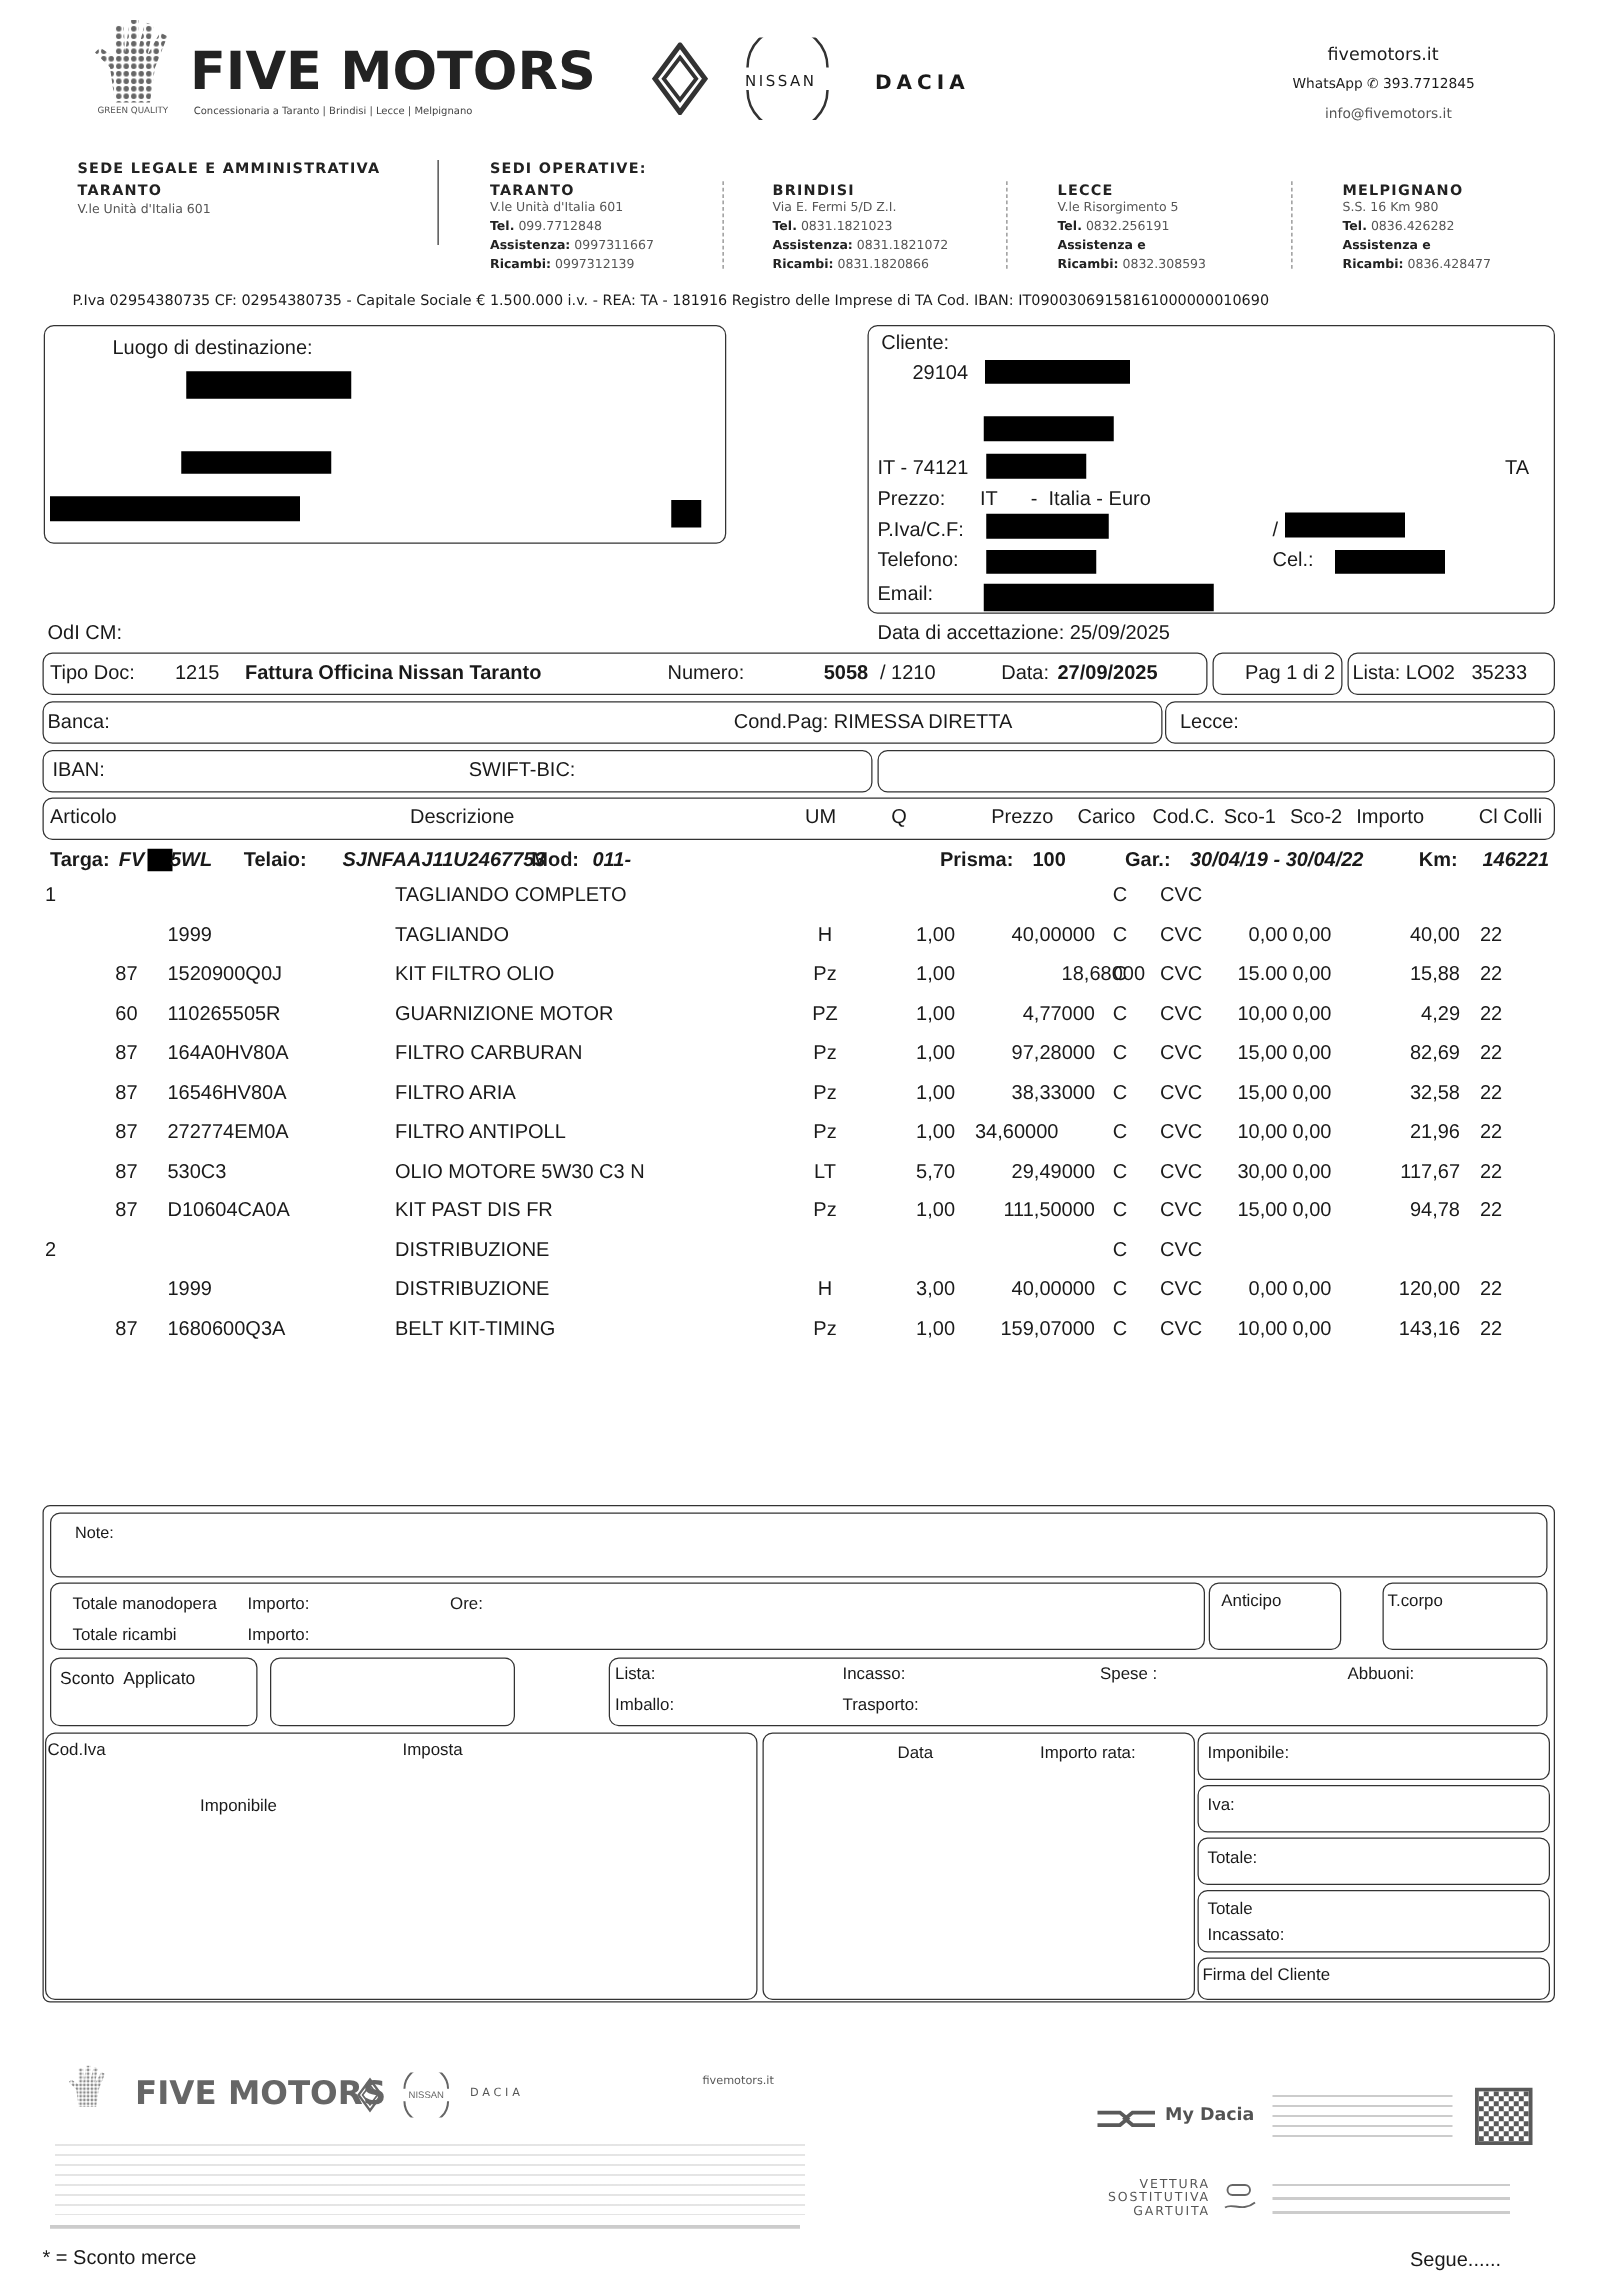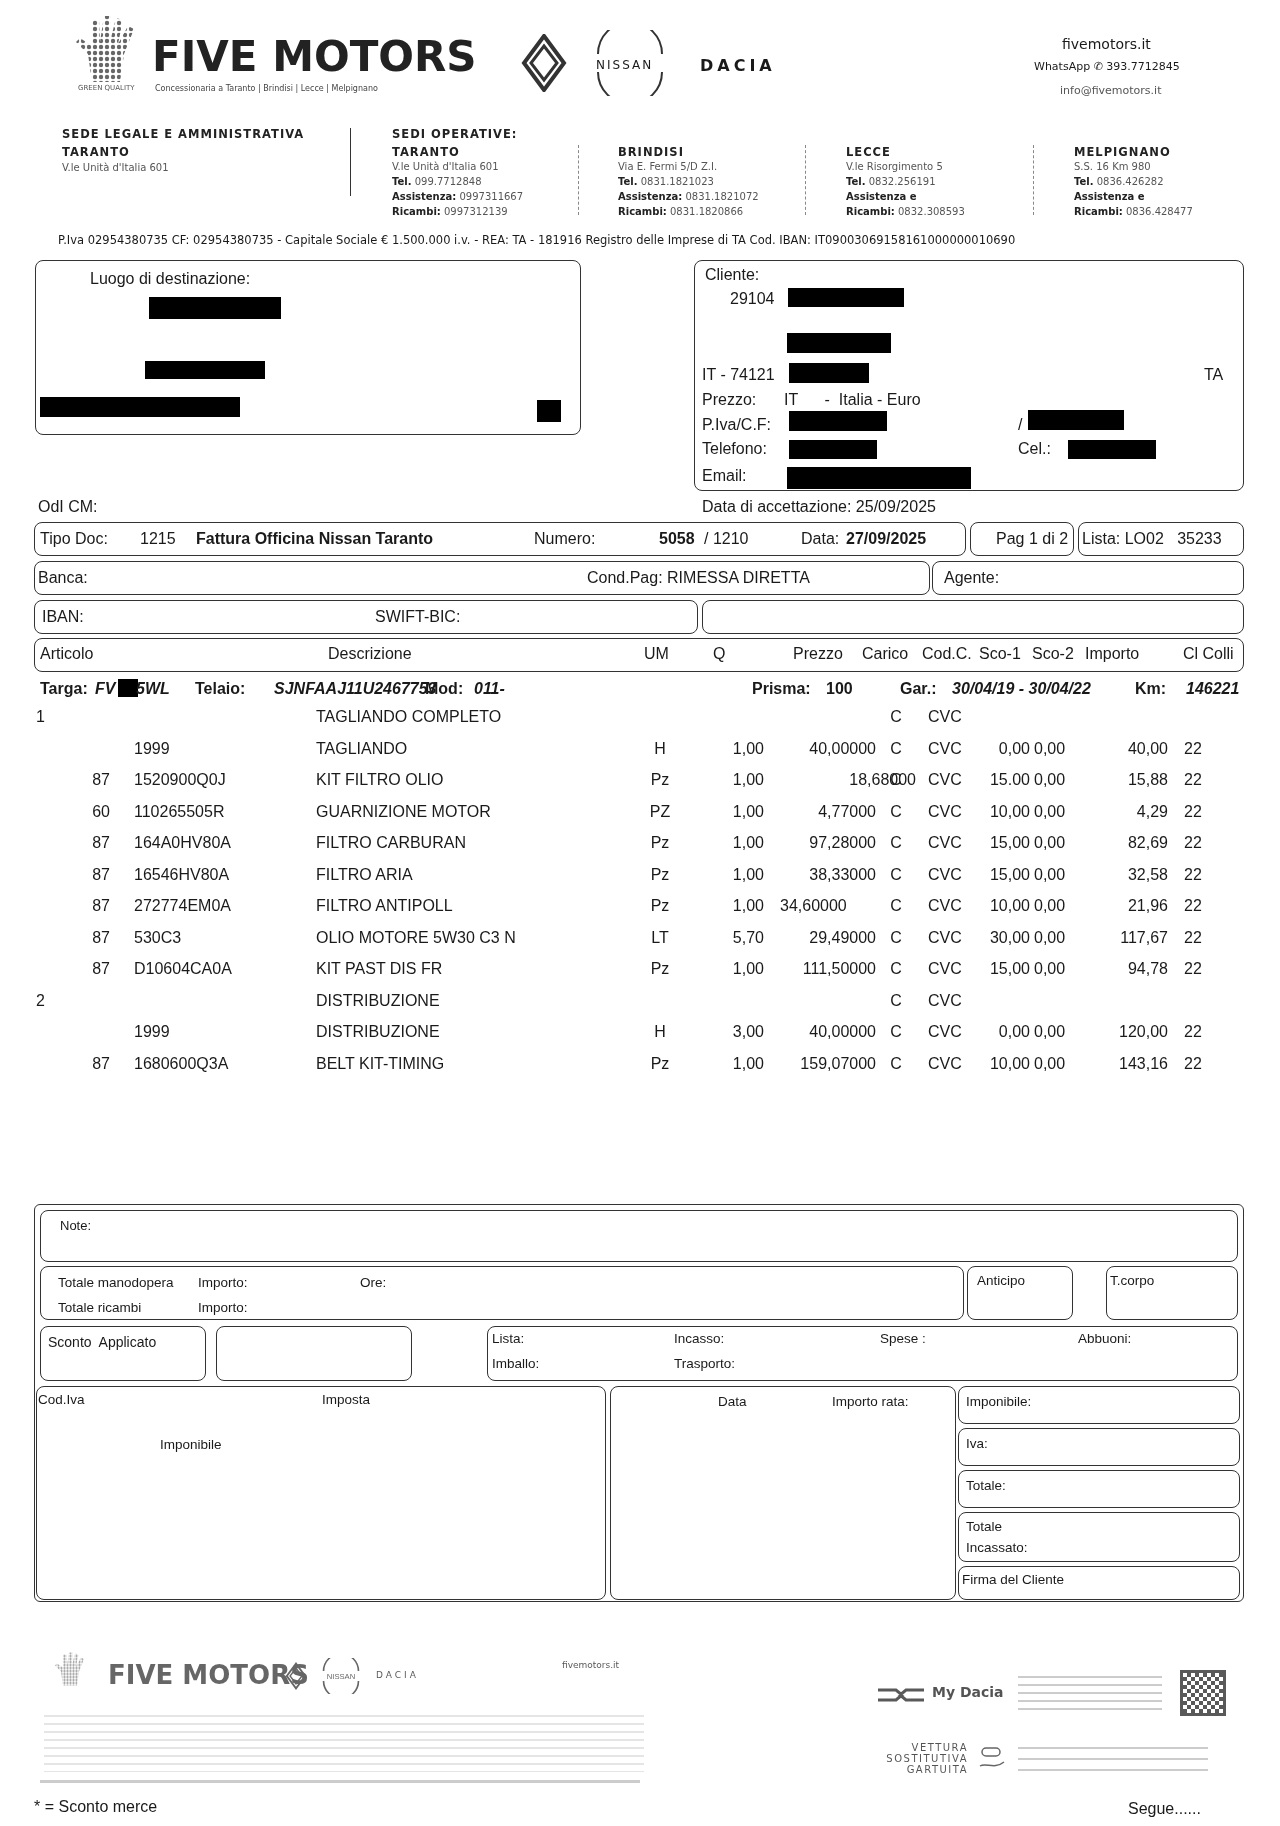--- a/index.html
+++ b/index.html
@@ -156,21 +156,21 @@
 
 <div class="box" style="left:970px;top:522px;width:104px;height:34px;"></div>
 <div class="t" style="left:996px;top:530px;">Pag 1 di 2</div>
 <div class="box" style="left:1078px;top:522px;width:166px;height:34px;"></div>
 <div class="t" style="left:1082px;top:530px;white-space:pre;">Lista: LO02   35233</div>
 
 <div class="box" style="left:34px;top:561px;width:896px;height:34px;"></div>
 <div class="t" style="left:38px;top:569px;">Banca:</div>
 <div class="t" style="left:587px;top:569px;">Cond.Pag: RIMESSA DIRETTA</div>
 <div class="box" style="left:932px;top:561px;width:312px;height:34px;"></div>
-<div class="t" style="left:944px;top:569px;">Agente:</div>
+<div class="t" style="left:944px;top:569px;">Lecce:</div>
 
 <div class="box" style="left:34px;top:600px;width:664px;height:34px;"></div>
 <div class="t" style="left:42px;top:608px;">IBAN:</div>
 <div class="t" style="left:375px;top:608px;">SWIFT-BIC:</div>
 <div class="box" style="left:702px;top:600px;width:542px;height:34px;"></div>
 
 <div class="box" style="left:34px;top:638px;width:1210px;height:34px;"></div>
 <div class="t" style="left:40px;top:645px;">Articolo</div>
 <div class="t" style="left:328px;top:645px;">Descrizione</div>
 <div class="t" style="left:644px;top:645px;">UM</div>

